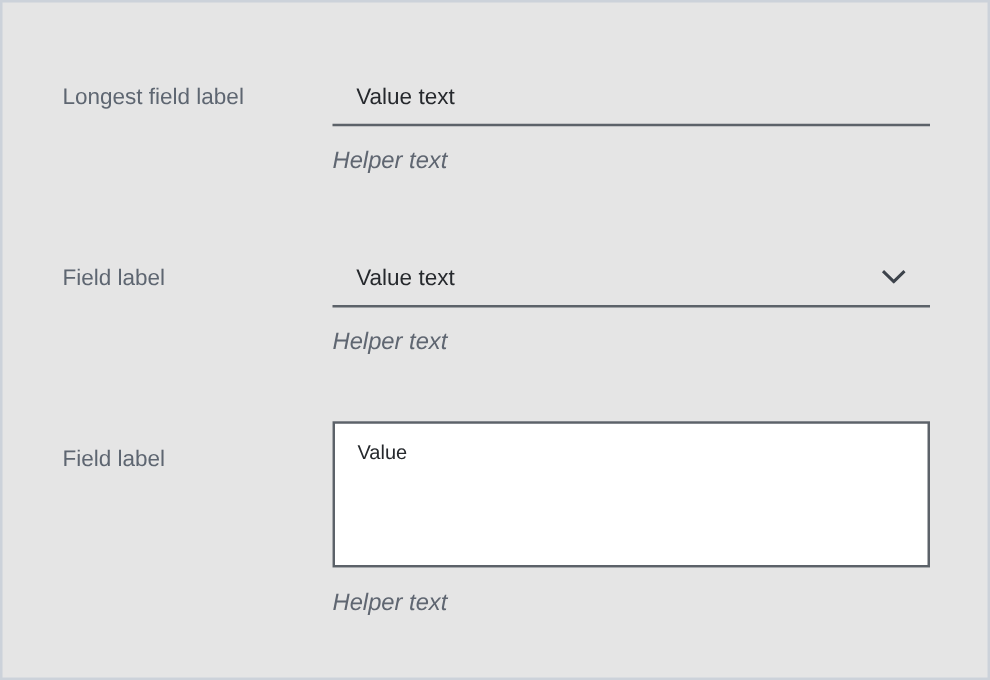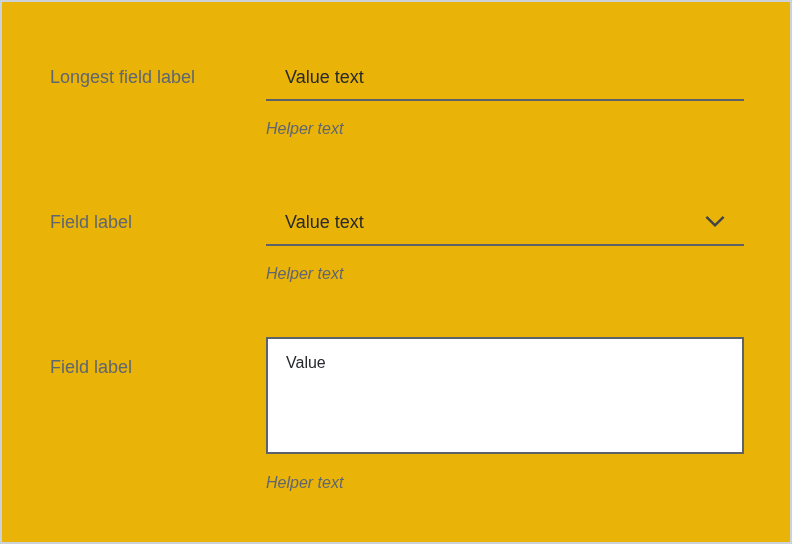--- a/index.html
+++ b/index.html
@@ -5,21 +5,21 @@
   html, body {
     margin: 0;
     padding: 0;
     background: #ffffff;
   }
   .frame {
     width: 792px;
     height: 544px;
     box-sizing: border-box;
     border: 2px solid #ccd2da;
-    background: #eab308;
+    background: #e5e5e5;
     font-family: "Liberation Sans", sans-serif;
     overflow: hidden;
   }
   .form {
     padding: 64px 0 0 48px;
   }
   .row {
     display: flex;
     align-items: flex-start;
   }
@@ -93,21 +93,21 @@
     line-height: 22px;
     color: #26292d;
     background: #ffffff;
     resize: none;
     outline: none;
     overflow: hidden;
   }
   .helper-text {
     margin-top: 18px;
     font-style: italic;
-    font-size: 16px;
+    font-size: 19px;
     line-height: 20px;
     color: #5f6671;
   }
   .row-textarea .helper-text {
     margin-top: 19px;
   }
 </style>
 </head>
 <body>
 

